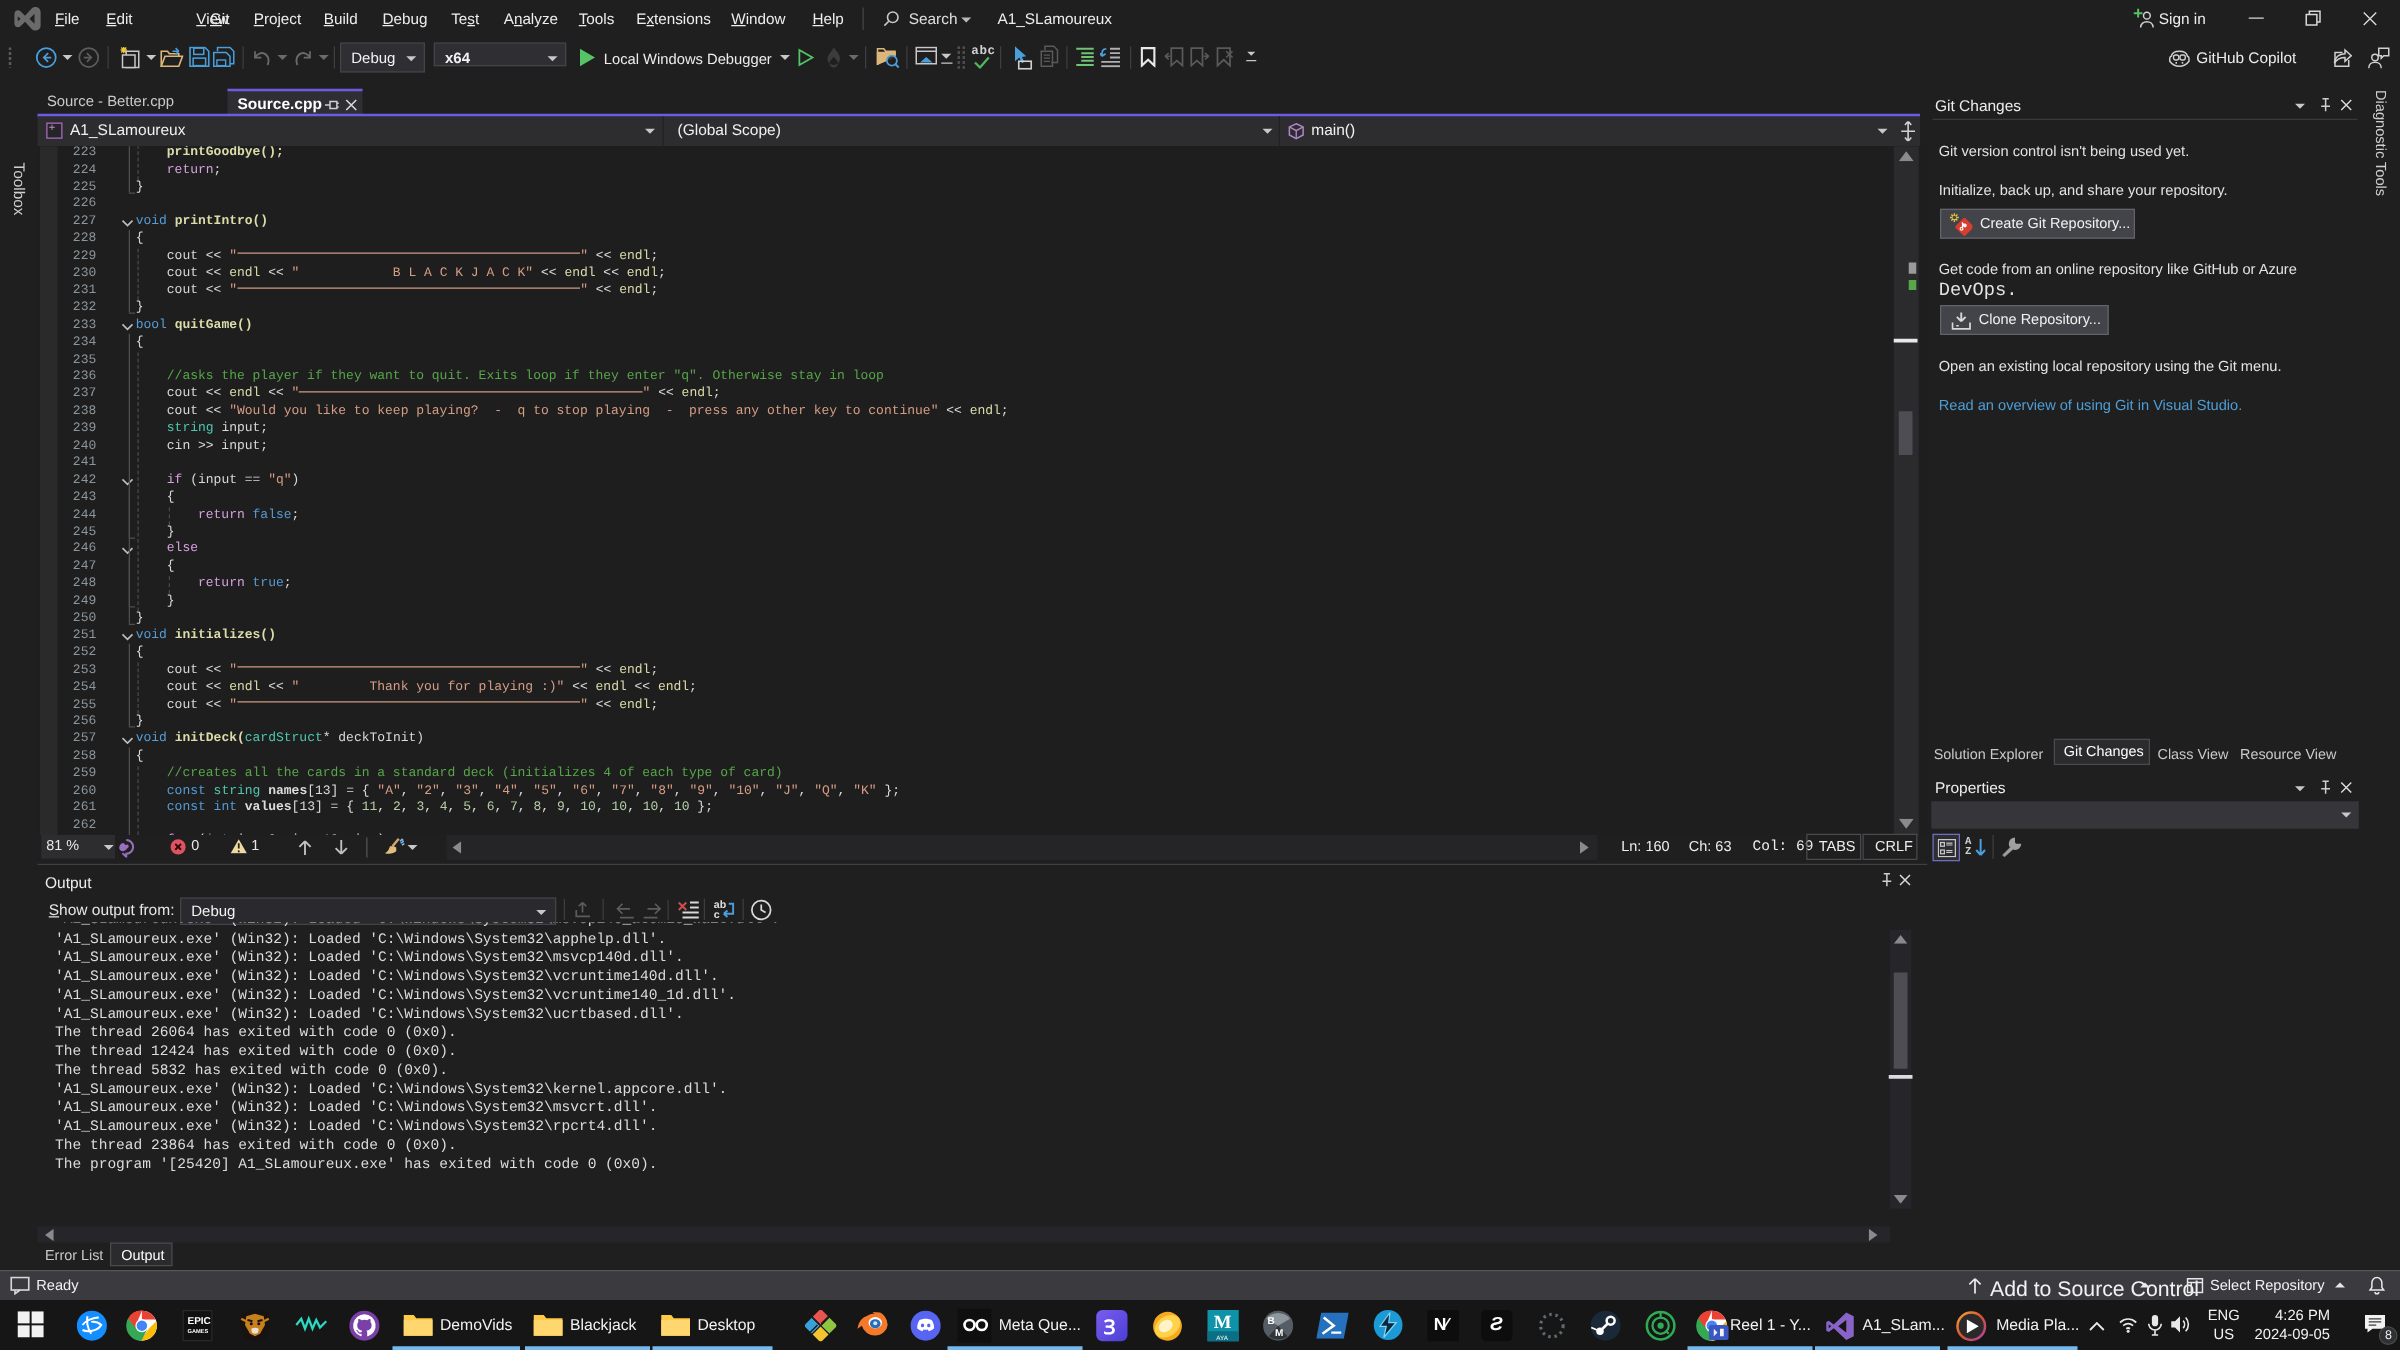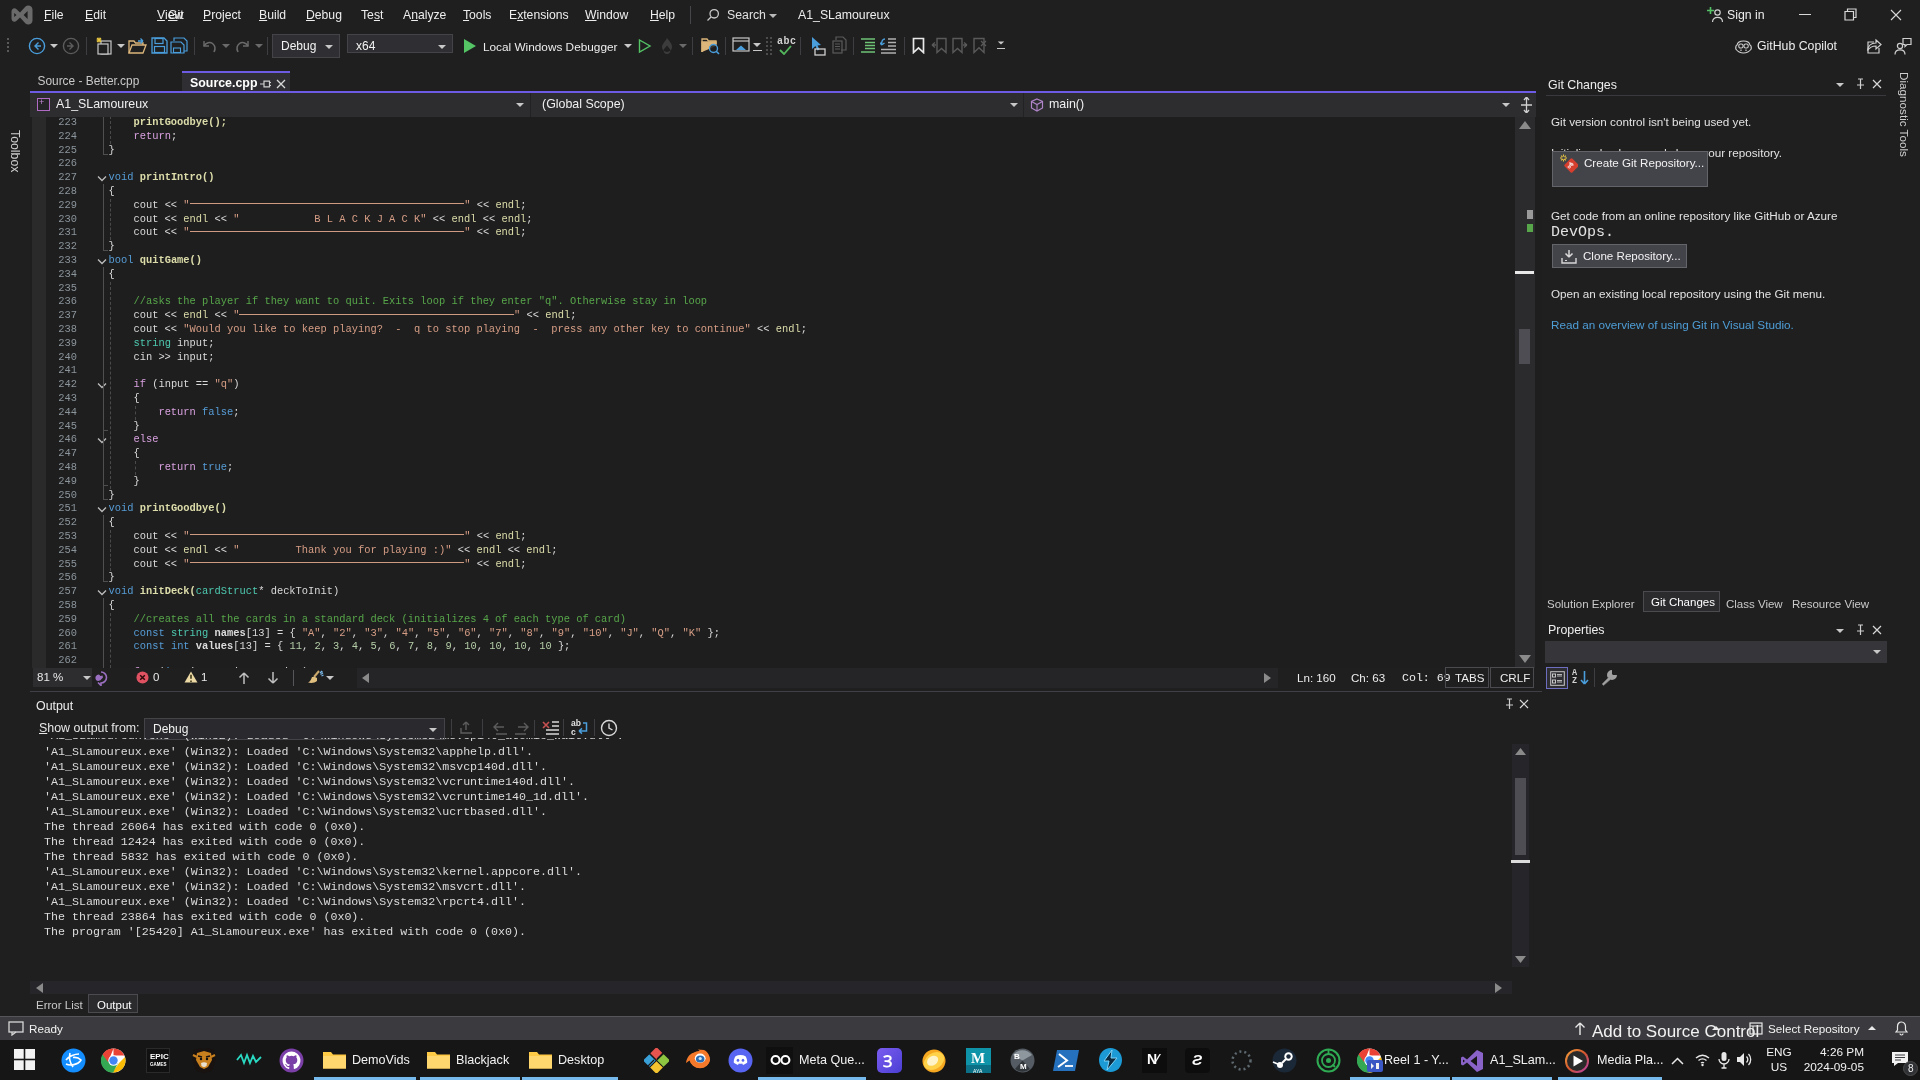--- a/index.html
+++ b/index.html
@@ -126,21 +126,21 @@
     <path d="M14 3 V8 H9" fill="none" stroke="#6a6a6a" stroke-width="1.4"></path>
     <path d="M14 8 C12 4.5 8 3.5 5.5 5.5 C3 7.5 2.5 11 4 14" fill="none" stroke="#6a6a6a" stroke-width="1.6"></path>
   </svg>
   <span class="caret abs" style="left:255px;top:14px;border-top-color:#6a6a6a;"></span>
   <div class="vdiv" style="left:267px;top:7px;height:18px;"></div>
 
   <div class="dd" style="left:272px;top:4px;width:68px;height:24px;">
     <span style="position:absolute;left:8px;top:4px;">Debug</span>
     <span class="caret" style="position:absolute;right:6px;top:10px;"></span>
   </div>
-  <div class="dd" style="left:347px;top:4px;width:106px;height:19px;">
+  <div class="dd" style="left:347px;top:4px;width:106px;height:19px;font-weight:bold;">
     <span style="position:absolute;left:8px;top:4px;">x64</span>
     <span class="caret" style="position:absolute;right:6px;top:10px;"></span>
   </div>
 
   <svg class="abs" style="left:463px;top:8px;" width="14" height="16" viewBox="0 0 14 16">
       <path d="M1 1 L13 8 L1 15 Z" fill="#54c465"></path>
     </svg>
   <div class="abs" style="left:483px;top:10px;font-size:11.8px;color:#ececec;">Local Windows Debugger</div>
   <span class="caret abs" style="left:624px;top:14px;"></span>
   <svg class="abs" style="left:638px;top:8px;" width="14" height="16" viewBox="0 0 14 16">
@@ -349,21 +349,21 @@
     <div class="cl" style="top:233.6px;"><span class="pln">    cin &gt;&gt; input;</span></div>
     <div class="cl" style="top:261.2px;"><span class="pln">    </span><span class="ctl">if</span><span class="pln"> (input == </span><span class="str">"q"</span><span class="pln">)</span></div>
     <div class="cl" style="top:275.0px;"><span class="pln">    {</span></div>
     <div class="cl" style="top:288.8px;"><span class="pln">        </span><span class="ctl">return</span><span class="pln"> </span><span class="kw">false</span><span class="pln">;</span></div>
     <div class="cl" style="top:302.6px;"><span class="pln">    }</span></div>
     <div class="cl" style="top:316.4px;"><span class="pln">    </span><span class="ctl">else</span></div>
     <div class="cl" style="top:330.2px;"><span class="pln">    {</span></div>
     <div class="cl" style="top:344.0px;"><span class="pln">        </span><span class="ctl">return</span><span class="pln"> </span><span class="kw">true</span><span class="pln">;</span></div>
     <div class="cl" style="top:357.8px;"><span class="pln">    }</span></div>
     <div class="cl" style="top:371.6px;"><span class="pln">}</span></div>
-    <div class="cl" style="top:385.4px;"><span class="kw">void</span><span class="pln"> </span><span class="fn">printGoodbye()</span></div>
+    <div class="cl" style="top:385.4px;"><span class="kw">void</span><span class="pln"> </span><span class="fn">initializes()</span></div>
     <div class="cl" style="top:399.2px;"><span class="pln">{</span></div>
     <div class="cl" style="top:413.0px;"><span class="pln">    cout &lt;&lt; </span><span class="str">"</span><span class="dashrun"></span><span class="str">"</span><span class="pln"> &lt;&lt; </span><span class="fnr">endl</span><span class="pln">;</span></div>
     <div class="cl" style="top:426.8px;"><span class="pln">    cout &lt;&lt; </span><span class="fnr">endl</span><span class="pln"> &lt;&lt; </span><span class="str">"         Thank you for playing :)"</span><span class="pln"> &lt;&lt; </span><span class="fnr">endl</span><span class="pln"> &lt;&lt; </span><span class="fnr">endl</span><span class="pln">;</span></div>
     <div class="cl" style="top:440.6px;"><span class="pln">    cout &lt;&lt; </span><span class="str">"</span><span class="dashrun"></span><span class="str">"</span><span class="pln"> &lt;&lt; </span><span class="fnr">endl</span><span class="pln">;</span></div>
     <div class="cl" style="top:454.4px;"><span class="pln">}</span></div>
     <div class="cl" style="top:468.2px;"><span class="kw">void</span><span class="pln"> </span><span class="fn">initDeck(</span><span class="typ">cardStruct</span><span class="pln">* deckToInit)</span></div>
     <div class="cl" style="top:482.0px;"><span class="pln">{</span></div>
     <div class="cl" style="top:495.8px;"><span class="pln">    </span><span class="com">//creates all the cards in a standard deck (initializes 4 of each type of card)</span></div>
     <div class="cl" style="top:509.6px;"><span class="pln">    </span><span class="kw">const</span><span class="pln"> </span><span class="typ">string</span><span class="pln"> </span><span class="vr">names</span><span class="pln">[13] = { </span><span class="str">"A"</span><span class="pln">, </span><span class="str">"2"</span><span class="pln">, </span><span class="str">"3"</span><span class="pln">, </span><span class="str">"4"</span><span class="pln">, </span><span class="str">"5"</span><span class="pln">, </span><span class="str">"6"</span><span class="pln">, </span><span class="str">"7"</span><span class="pln">, </span><span class="str">"8"</span><span class="pln">, </span><span class="str">"9"</span><span class="pln">, </span><span class="str">"10"</span><span class="pln">, </span><span class="str">"J"</span><span class="pln">, </span><span class="str">"Q"</span><span class="pln">, </span><span class="str">"K"</span><span class="pln"> };</span></div>
     <div class="cl" style="top:523.4px;"><span class="pln">    </span><span class="kw">const</span><span class="pln"> </span><span class="kw">int</span><span class="pln"> </span><span class="vr">values</span><span class="pln">[13] = { </span><span class="num">11</span><span class="pln">, </span><span class="num">2</span><span class="pln">, </span><span class="num">3</span><span class="pln">, </span><span class="num">4</span><span class="pln">, </span><span class="num">5</span><span class="pln">, </span><span class="num">6</span><span class="pln">, </span><span class="num">7</span><span class="pln">, </span><span class="num">8</span><span class="pln">, </span><span class="num">9</span><span class="pln">, </span><span class="num">10</span><span class="pln">, </span><span class="num">10</span><span class="pln">, </span><span class="num">10</span><span class="pln">, </span><span class="num">10</span><span class="pln"> };</span></div>
@@ -550,21 +550,21 @@
   <span class="caret" style="position:absolute;left:294px;top:21px;"></span>
   <svg style="position:absolute;left:313px;top:16px;" width="11" height="12" viewBox="0 0 11 12">
       <path d="M3 1 H8 M5.5 1 V7 M2 7 H9 M5.5 7 V11" stroke="#cfcfcf" stroke-width="1.2" fill="none"></path>
     </svg>
   <svg style="position:absolute;left:330px;top:17px;" width="10" height="10" viewBox="0 0 10 10">
       <path d="M1 1 L9 9 M9 1 L1 9" stroke="#d8d8d8" stroke-width="1.2"></path>
     </svg>
   <div class="abs" style="left:4px;top:33px;width:340px;height:1px;background:#3a3a3e;"></div>
   <div class="abs" style="left:9px;top:53px;font-size:11.7px;color:#e2e2e2;">Git version control isn't being used yet.</div>
   <div class="abs" style="left:9px;top:84px;font-size:11.7px;color:#e2e2e2;">Initialize, back up, and share your repository.</div>
-  <div class="gitbtn" style="left:10px;top:89px;width:156px;height:36px;">
+  <div class="gitbtn" style="left:10px;top:105px;width:156px;height:24px;">
     <svg style="position:absolute;left:6px;top:2px;" width="19" height="19" viewBox="0 0 19 19">
       <rect x="7" y="6" width="11" height="11" rx="1.5" transform="rotate(45 12.5 11.5)" fill="#d63e2e"></rect>
       <path d="M10.5 8 L14 11.5 M12.8 9.2 a1.1 1.1 0 1 0 0.1 0 M10.2 11.9 a1.1 1.1 0 1 0 0.1 0 M11 9 v3.5" stroke="#fff" stroke-width="0.9" fill="none"></path>
       <path d="M4.5 0.5 v7 M1 4 h7 M2.1 1.6 l4.8 4.8 M2.1 6.4 l4.8 -4.8" stroke="#e8c63f" stroke-width="1.1"></path>
       <circle cx="4.5" cy="4" r="1.4" fill="#43434a"></circle>
     </svg>
     <span style="position:absolute;left:31px;top:4px;">Create Git Repository...</span>
   </div>
   <div class="abs" style="left:9px;top:147px;font-size:11.7px;color:#e2e2e2;">Get code from an online repository like GitHub or Azure</div>
   <div class="abs" style="left:9px;top:162px;font-size:15px;color:#e2e2e2;font-family:Liberation Mono, monospace;">DevOps.</div>

